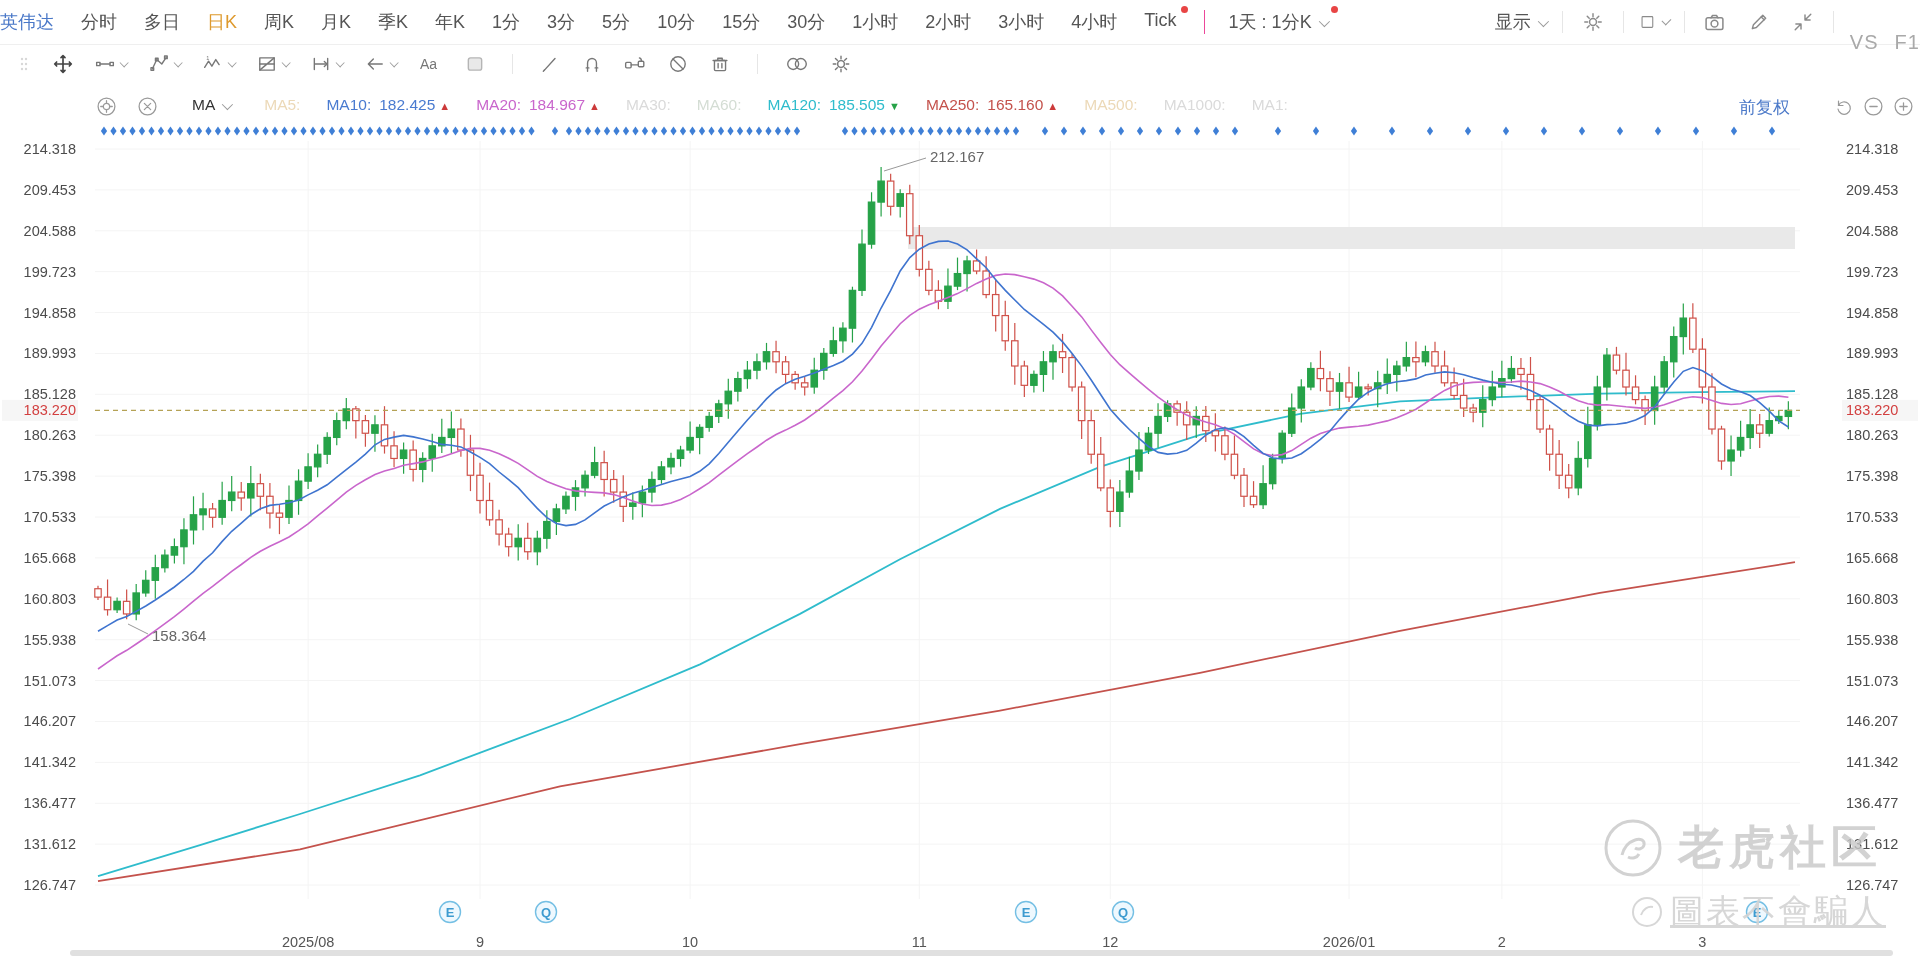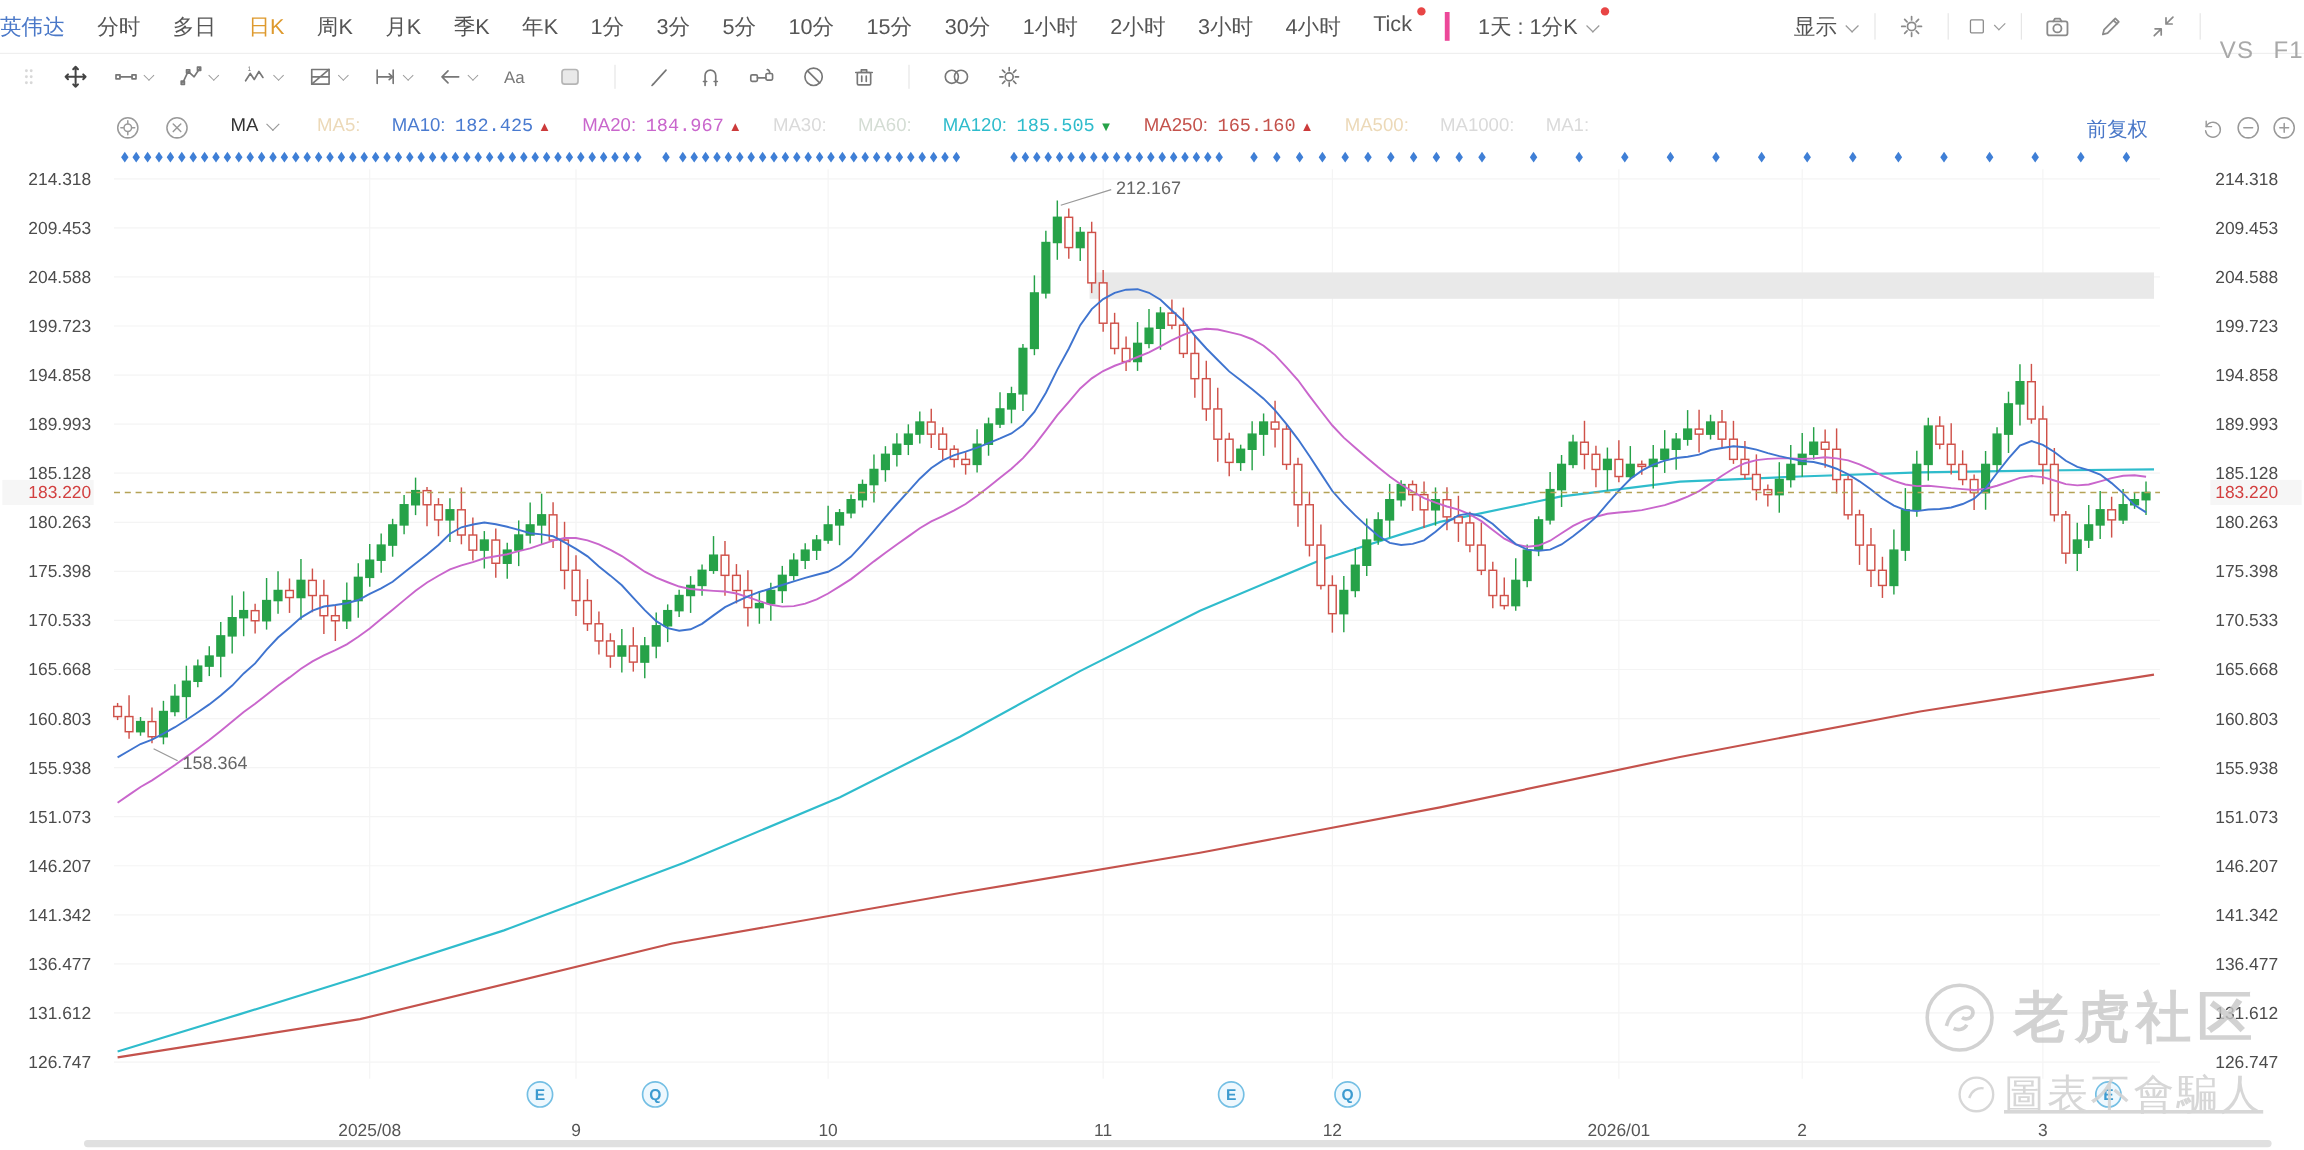--- a/index.html
+++ b/index.html
@@ -5,40 +5,40 @@
   html,body{margin:0;padding:0;width:1920px;height:958px;overflow:hidden;background:#fff;
     font-family:"Liberation Sans","DejaVu Sans",sans-serif;-webkit-font-smoothing:antialiased;}
   .topbar{display:flex;align-items:center;height:44px;gap:27px;
     font-size:18px;color:#555;border-bottom:1px solid #efefef;white-space:nowrap;}
   .symbol{color:#4a78c8;cursor:pointer;}
   .period{position:relative;cursor:pointer;}
   .period.active{color:#de9a2e;}
   .dot{position:absolute;width:7px;height:7px;border-radius:50%;background:#e84545;top:-4px;right:-11px;}
   .chev{display:inline-block;width:7px;height:7px;border-right:1.6px solid #9a9a9a;border-bottom:1.6px solid #9a9a9a;
     transform:rotate(45deg) translateY(-2px);margin-left:7px;vertical-align:middle;}
-  .custom-period{position:relative;border-left:4px solid #ec4899;padding-left:24px;cursor:pointer;}
+  .custom-period{position:relative;border-left:1px solid #ec4899;padding-left:24px;cursor:pointer;}
   .tb-right{margin-left:auto;display:flex;align-items:center;gap:16px;padding-right:0;text-align:right;}
   .vsep{width:1px;height:22px;background:#e6e6e6;}
   .ticon{display:flex;align-items:center;justify-content:center;width:28px;height:28px;cursor:pointer;}
   .ticon svg{stroke:#8a8a8a;fill:none;stroke-width:1.3;stroke-linecap:round;stroke-linejoin:round;}
   .vslab{color:#a9a9a9;font-size:20px;letter-spacing:1px;margin-top:40px;}
   .f10{margin-right:-12px;}
   .drawbar{display:flex;align-items:center;height:38px;padding-left:12px;gap:12px;}
   .tool{display:flex;align-items:center;height:28px;padding:0 5px;cursor:pointer;color:#777;}
   .tool svg{stroke:#777;fill:none;stroke-width:1.25;stroke-linecap:round;stroke-linejoin:round;}
   .tool .chev{margin-left:4px;transform:rotate(45deg) scale(.8) translateY(-2px);}
   .dsep{width:1px;height:20px;background:#e6e6e6;margin:0 10px;}
   .chartwrap{position:relative;width:1920px;height:875px;}
   #chart{position:absolute;left:0;top:0;cursor:crosshair;}
   .mabar{position:absolute;left:96px;top:13px;right:0;display:flex;align-items:flex-start;gap:34px;
     font-size:15.5px;color:#888;z-index:5;white-space:nowrap;}
   .mabar .micon{display:flex;align-items:center;cursor:pointer;}
   .mabar svg{stroke:#9a9a9a;fill:none;stroke-width:1.2;stroke-linecap:round;}
   .ma-item{cursor:pointer;}
-  .ma-val{margin-left:8px;font-family:Liberation Mono, monospace;}
+  .ma-val{margin-left:8px;}
   .ma-arrow{font-size:11px;margin-left:4px;}
   .adjust{margin-left:auto;color:#4a78c8;font-size:17px;cursor:pointer;}
   .zicons{display:flex;align-items:center;gap:9px;margin:0 6px 0 10px;}
   .wm-main{position:absolute;left:1602px;top:734px;display:flex;align-items:center;gap:14px;
     color:#c7c7c7;font-size:46px;font-weight:bold;letter-spacing:5px;opacity:.8;z-index:2;pointer-events:none;}
   .wm-slogan{position:absolute;left:1630px;top:806px;display:flex;align-items:center;gap:6px;
     color:#d3d3d3;font-size:34px;letter-spacing:2px;opacity:.9;z-index:2;pointer-events:none;text-decoration:underline;}
   .scrollbar{position:absolute;left:70px;top:867px;width:1823px;height:6px;background:#e0e0e0;border-radius:3px;}
 </style>
 </head>

